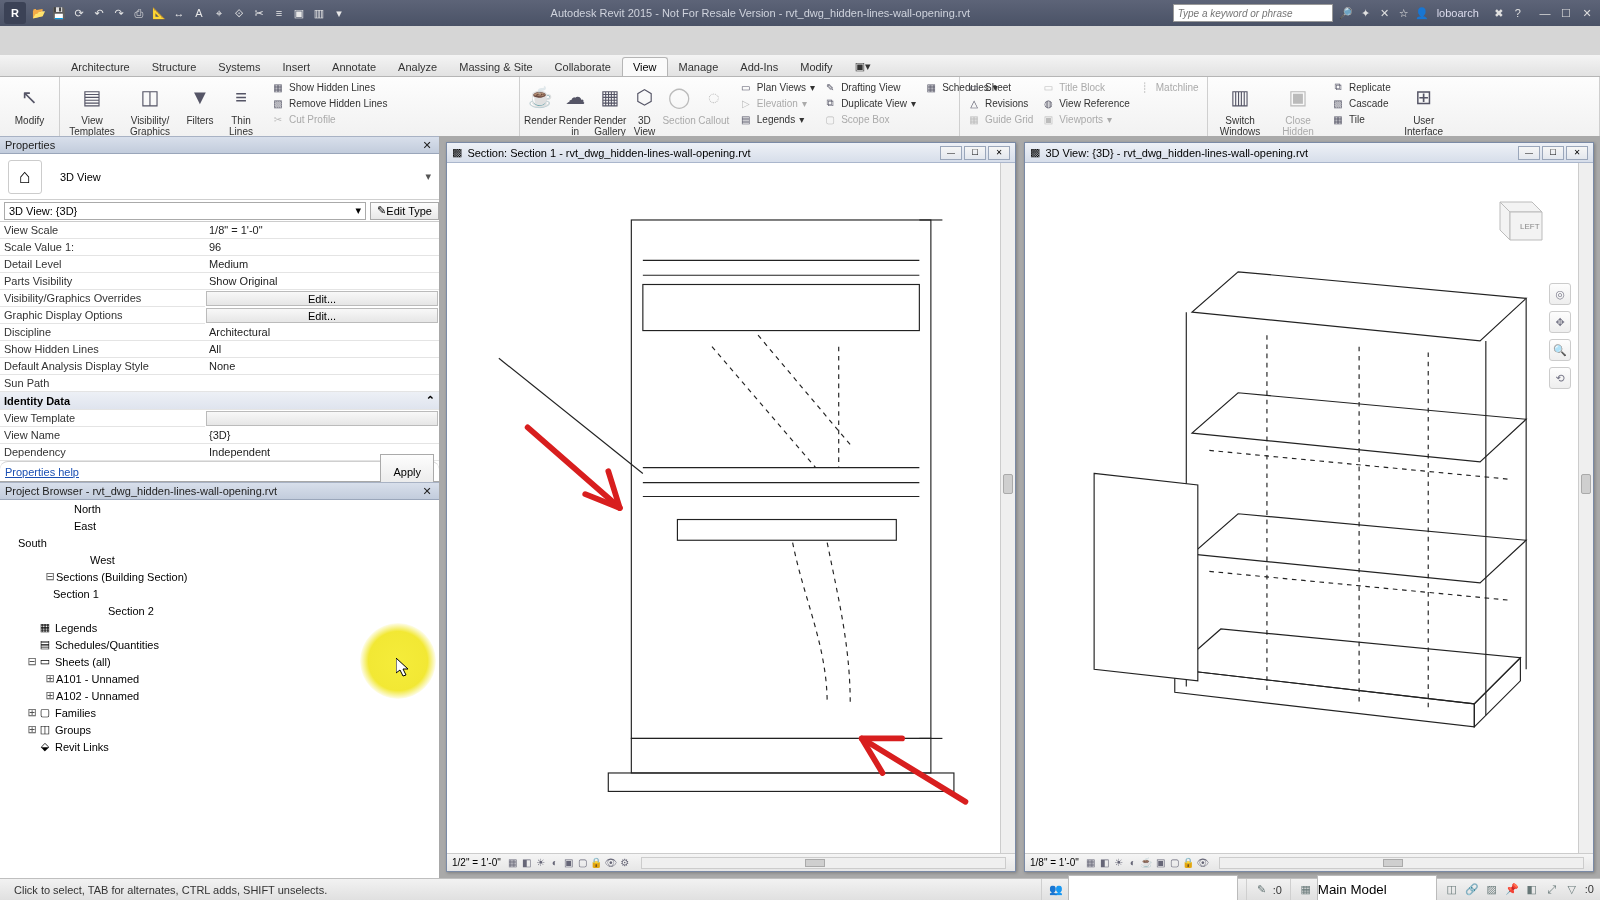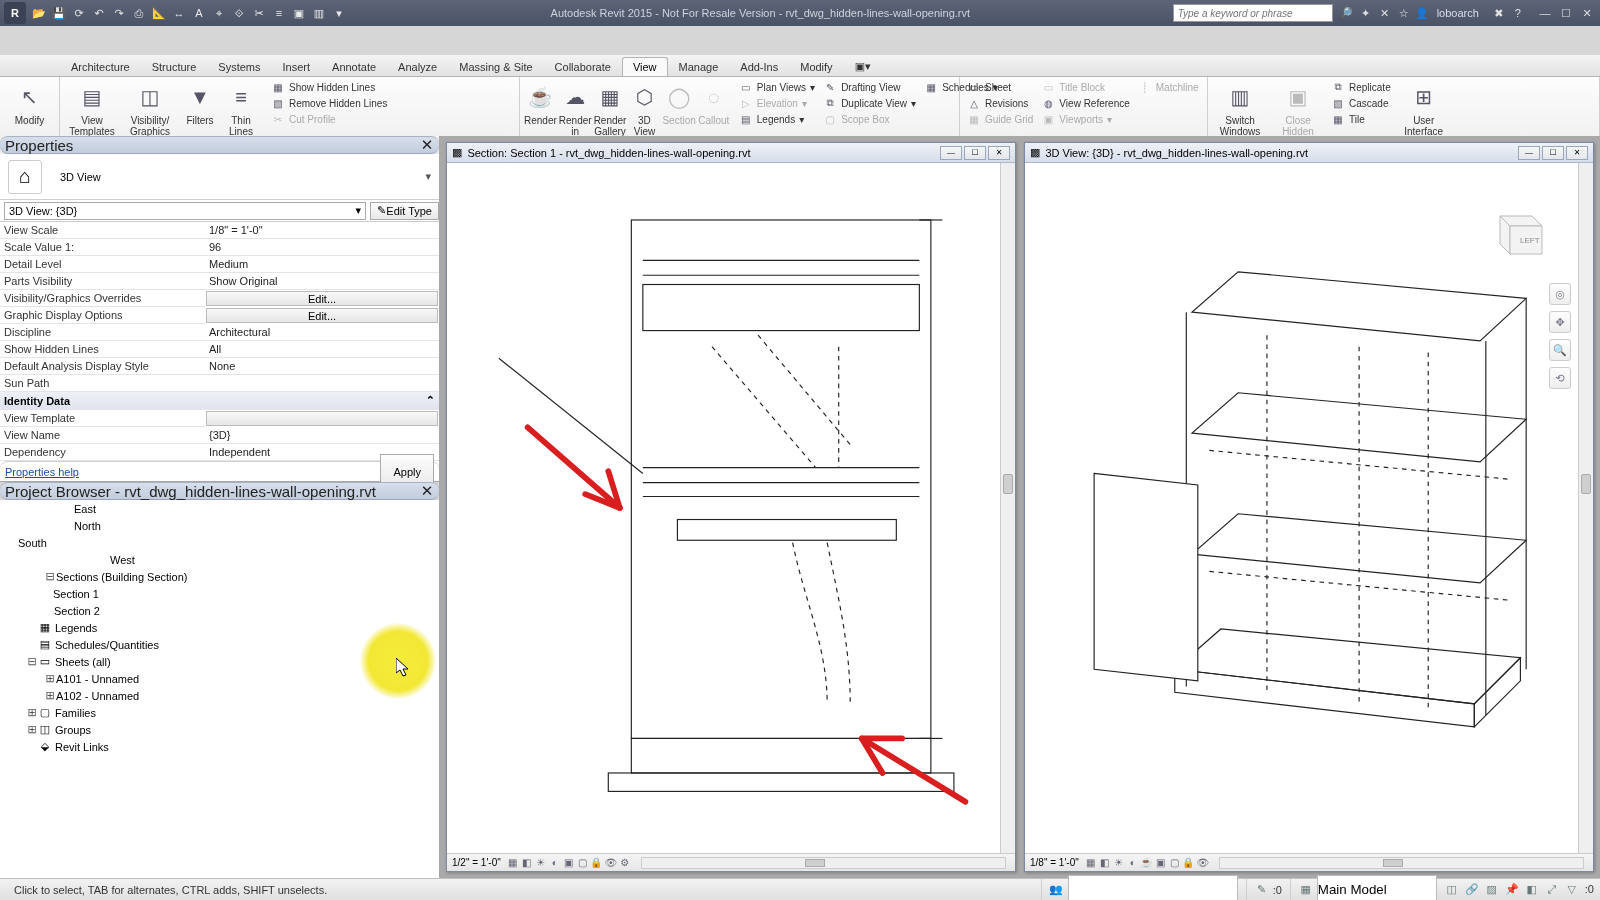--- a/index.html
+++ b/index.html
@@ -32,21 +32,21 @@
 .rbtn-lg.disabled { color:#aaa; }
 .rbtn-lg.disabled .ic{color:#bbb;}
 .rbtn-sm { display:flex; align-items:center; gap:4px; padding:1px 3px; font-size:10px; color:#333; white-space:nowrap;}
 .rbtn-sm .ic{width:14px;height:14px;display:flex;align-items:center;justify-content:center;color:#556;}
 .rbtn-sm.disabled{color:#aaa;} .rbtn-sm.disabled .ic{color:#bbb;}
 .vstack{display:flex;flex-direction:column;gap:0px;}
 
 
 .main { position:absolute; top:136px; bottom:22px; left:0; right:0; display:flex; }
 .left-col { width:440px; display:flex; flex-direction:column; border-right:1px solid #a8a8a8; }
-.pane-header { height:18px; background:linear-gradient(#d8dfeb,#c2ccdc); border-top:1px solid #a8b2c4;border-bottom:1px solid #9aa6ba; display:flex;align-items:center;padding:0 5px;font-size:15px;color:#222;border-radius:8px;}
+.pane-header { height:18px; background:linear-gradient(#d8dfeb,#c2ccdc); border-top:1px solid #a8b2c4;border-bottom:1px solid #9aa6ba; display:flex;align-items:center;padding:0 5px;font-size:11px;color:#222;}
 .pane-header .x{margin-left:auto;width:14px;text-align:center;}
 
 
 .props { flex:0 0 auto; background:#fff; border-bottom:1px solid #a8a8a8;}
 .type-sel { height:46px; border-bottom:1px solid #cfcfcf; display:flex;align-items:center;padding:4px 8px;}
 .type-sel .ic{width:34px;height:34px;border:1px solid #ccc;border-radius:3px;display:flex;align-items:center;justify-content:center;font-size:20px;margin-right:18px;}
 .type-sel .dd{margin-left:auto;color:#555;}
 .props-row{height:22px;display:flex;align-items:center;border-bottom:1px solid #e8e8e8;padding-left:4px;}
 .props-row.head{border-bottom:1px solid #ccc;}
 .props-row .combo{flex:1;border:1px solid #aaa;height:18px;padding:0 4px;display:flex;align-items:center;background:#fff;}
@@ -89,21 +89,21 @@
 svg{display:block;}
 
 
 .status{position:absolute;bottom:0;left:0;right:0;height:22px;background:linear-gradient(#f2f2f2,#e0e0e0);border-top:1px solid #bfbfbf;display:flex;align-items:center;padding:0 6px;font-size:11px;color:#333;}
 .status .seg{display:flex;align-items:center;gap:4px;border-left:1px solid #cfcfcf;height:100%;padding:0 8px;}
 .status .seg:first-child{border-left:none;}
 .status input.combo{border:1px solid #bbb;height:29px;width:170px;background:#fff;}
 .status .right{margin-left:auto;display:flex;gap:6px;}
 .status .ic{width:14px;height:14px;display:inline-flex;align-items:center;justify-content:center;color:#677;}
 
-.navcube{position:absolute;right:28px;top:39px;width:70px;height:62px;text-align:right;}
+.navcube{position:absolute;right:28px;top:25px;width:70px;height:62px;text-align:right;}
 .steering{position:absolute;right:6px;top:120px;width:24px;display:flex;flex-direction:column;gap:6px;align-items:center;}
 .steering span{width:22px;height:22px;border:1px solid #ccc;border-radius:3px;background:linear-gradient(#fdfdfd,#eee);display:flex;align-items:center;justify-content:center;color:#778;}
 </style>
 </head>
 <body>
 
 <div class="titlebar">
   <div class="app-btn">R</div>
   <div class="qat">
     <span>📂</span>
@@ -345,43 +345,43 @@
       </div>
     </div>
 
     <div class="pane-header">
       <span>Project Browser - rvt_dwg_hidden-lines-wall-opening.rvt</span>
         <span class="x">✕</span>
     </div>
     <div class="pbrowser" id="pbrowser">
         <div class="node" style="padding-left:62px">
           <span class="exp"></span>
+          <span>North</span>
+        </div>
+        <div class="node" style="padding-left:62px">
+          <span class="exp"></span>
           <span>East</span>
         </div>
-        <div class="node" style="padding-left:62px">
-          <span class="exp"></span>
-          <span>North</span>
-        </div>
         <div class="node" style="">
           <span class="exp"></span>
           <span>South</span>
         </div>
-        <div class="node" style="padding-left:98px">
+        <div class="node" style="padding-left:78px">
           <span class="exp"></span>
           <span>West</span>
         </div>
         <div class="node" style="padding-left:44px">
           <span class="exp">⊟</span>
           <span>Sections (Building Section)</span>
         </div>
         <div class="node" style="padding-left:41px">
           <span class="exp"></span>
           <span>Section 1</span>
         </div>
-        <div class="node" style="padding-left:42px">
+        <div class="node" style="padding-left:96px">
           <span class="exp"></span>
           <span>Section 2</span>
         </div>
         <div class="node" style="padding-left:26px">
           <span class="exp"></span>
           <span class="ic">▦</span>
           <span>Legends</span>
         </div>
         <div class="node" style="padding-left:26px">
           <span class="exp"></span>

